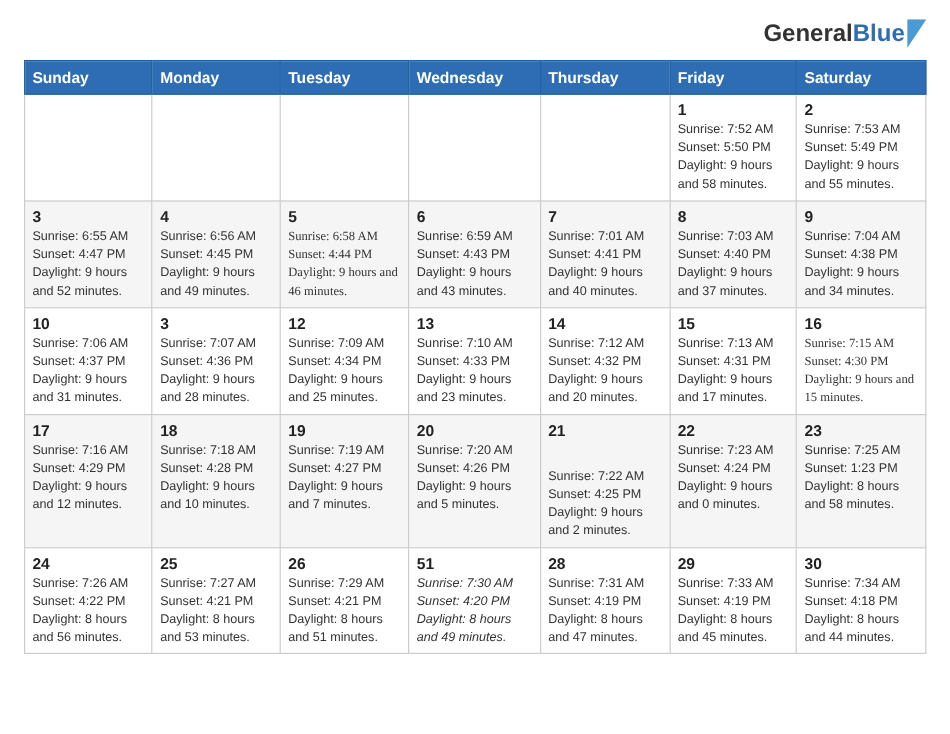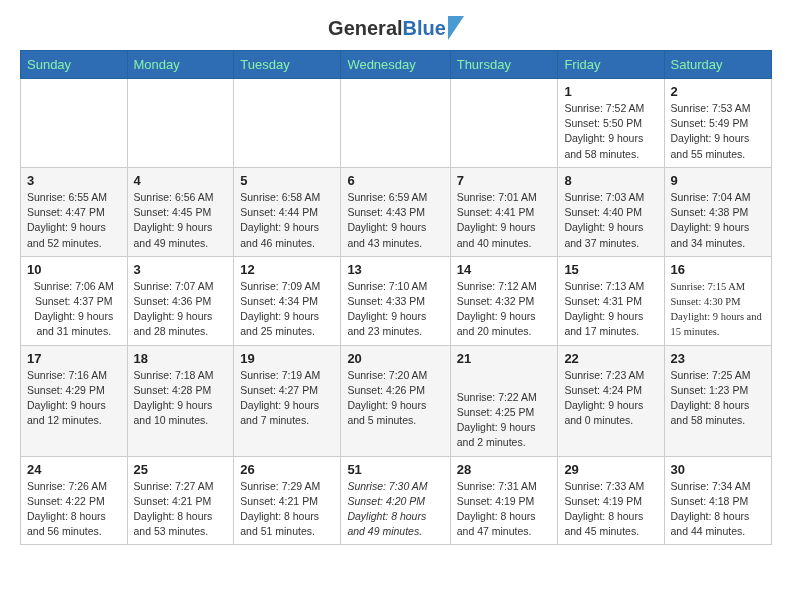--- a/index.html
+++ b/index.html
@@ -5,21 +5,21 @@
     * { box-sizing: border-box; margin: 0; padding: 0; }
     body {
       font-family: Arial, sans-serif;
       background: #fff;
       width: 792px;
       min-height: 612px;
       padding: 16px 20px;
     }
     .header-area {
       display: flex;
-      justify-content: center;
+      justify-content: flex-end;
       align-items: flex-start;
       margin-bottom: 10px;
     }
     .logo {
       display: flex;
       flex-direction: column;
       align-items: flex-start;
     }
     .title-area {
       text-align: right;
@@ -35,23 +35,23 @@
       color: #444;
       margin-top: 2px;
     }
     .calendar {
       width: 100%;
       border-collapse: collapse;
       border: 1px solid #ccc;
     }
     .calendar th {
       background: #2e6db4;
-      color: #86efac;
+      color: #ffffff;
       font-size: 13px;
-      font-weight: normal;
+      font-weight: bold;
       padding: 6px 6px;
       text-align: left;
       border: 1px solid #2562a0;
     }
     .calendar td {
       border: 1px solid #ccc;
       vertical-align: top;
       padding: 5px 6px;
       width: 113px;
       min-height: 80px;
@@ -146,21 +146,21 @@
 Daylight: 9 hours and 52 minutes.</div>
         </td>
         <td>
           <span class="day-num">4</span>
           <div class="day-info" style="white-space: pre-line;">Sunrise: 6:56 AM
 Sunset: 4:45 PM
 Daylight: 9 hours and 49 minutes.</div>
         </td>
         <td>
           <span class="day-num">5</span>
-          <div class="day-info" style="white-space: pre-line;">Sunrise: 6:58 AM
+          <div class="day-info" style="white-space: pre-line; font-family: Liberation Serif, serif;">Sunrise: 6:58 AM
 Sunset: 4:44 PM
 Daylight: 9 hours and 46 minutes.</div>
         </td>
         <td>
           <span class="day-num">6</span>
           <div class="day-info" style="white-space: pre-line;">Sunrise: 6:59 AM
 Sunset: 4:43 PM
 Daylight: 9 hours and 43 minutes.</div>
         </td>
         <td>
@@ -178,21 +178,21 @@
         <td>
           <span class="day-num">9</span>
           <div class="day-info" style="white-space: pre-line;">Sunrise: 7:04 AM
 Sunset: 4:38 PM
 Daylight: 9 hours and 34 minutes.</div>
         </td>
       </tr>
       <tr class="row-odd">
         <td>
           <span class="day-num">10</span>
-          <div class="day-info" style="white-space: pre-line; text-align: center;">Sunrise: 7:06 AM
+          <div class="day-info" style="white-space: pre-line;">Sunrise: 7:06 AM
 Sunset: 4:37 PM
 Daylight: 9 hours and 31 minutes.</div>
         </td>
         <td>
           <span class="day-num">3</span>
           <div class="day-info" style="white-space: pre-line;">Sunrise: 7:07 AM
 Sunset: 4:36 PM
 Daylight: 9 hours and 28 minutes.</div>
         </td>
         <td>

